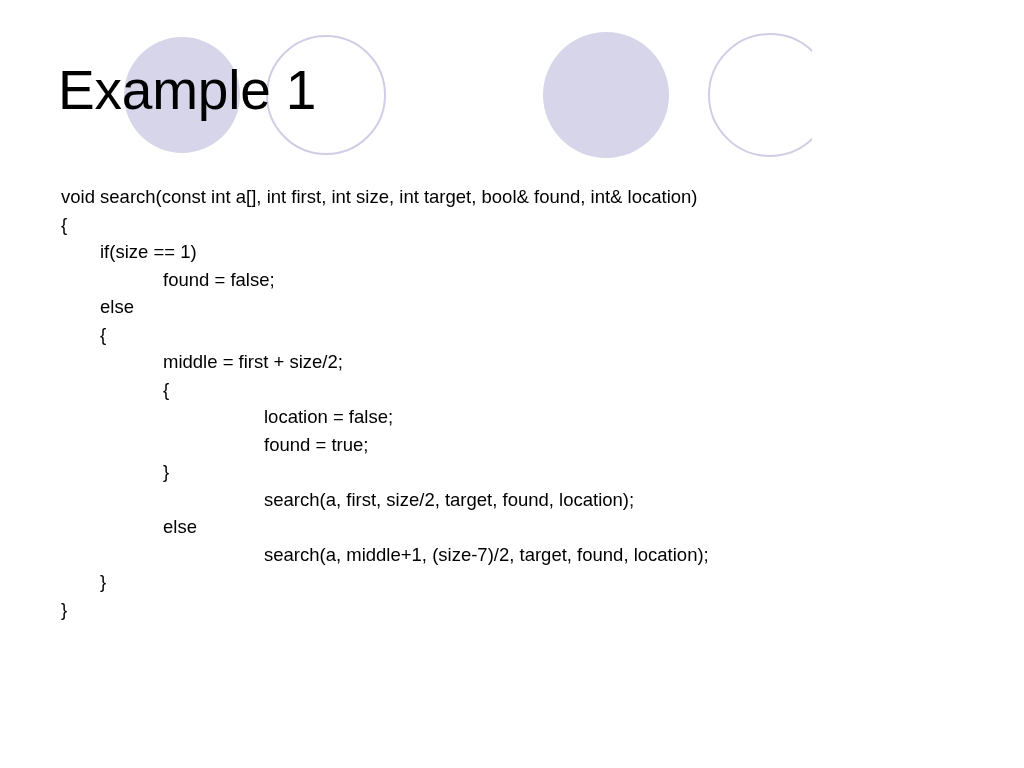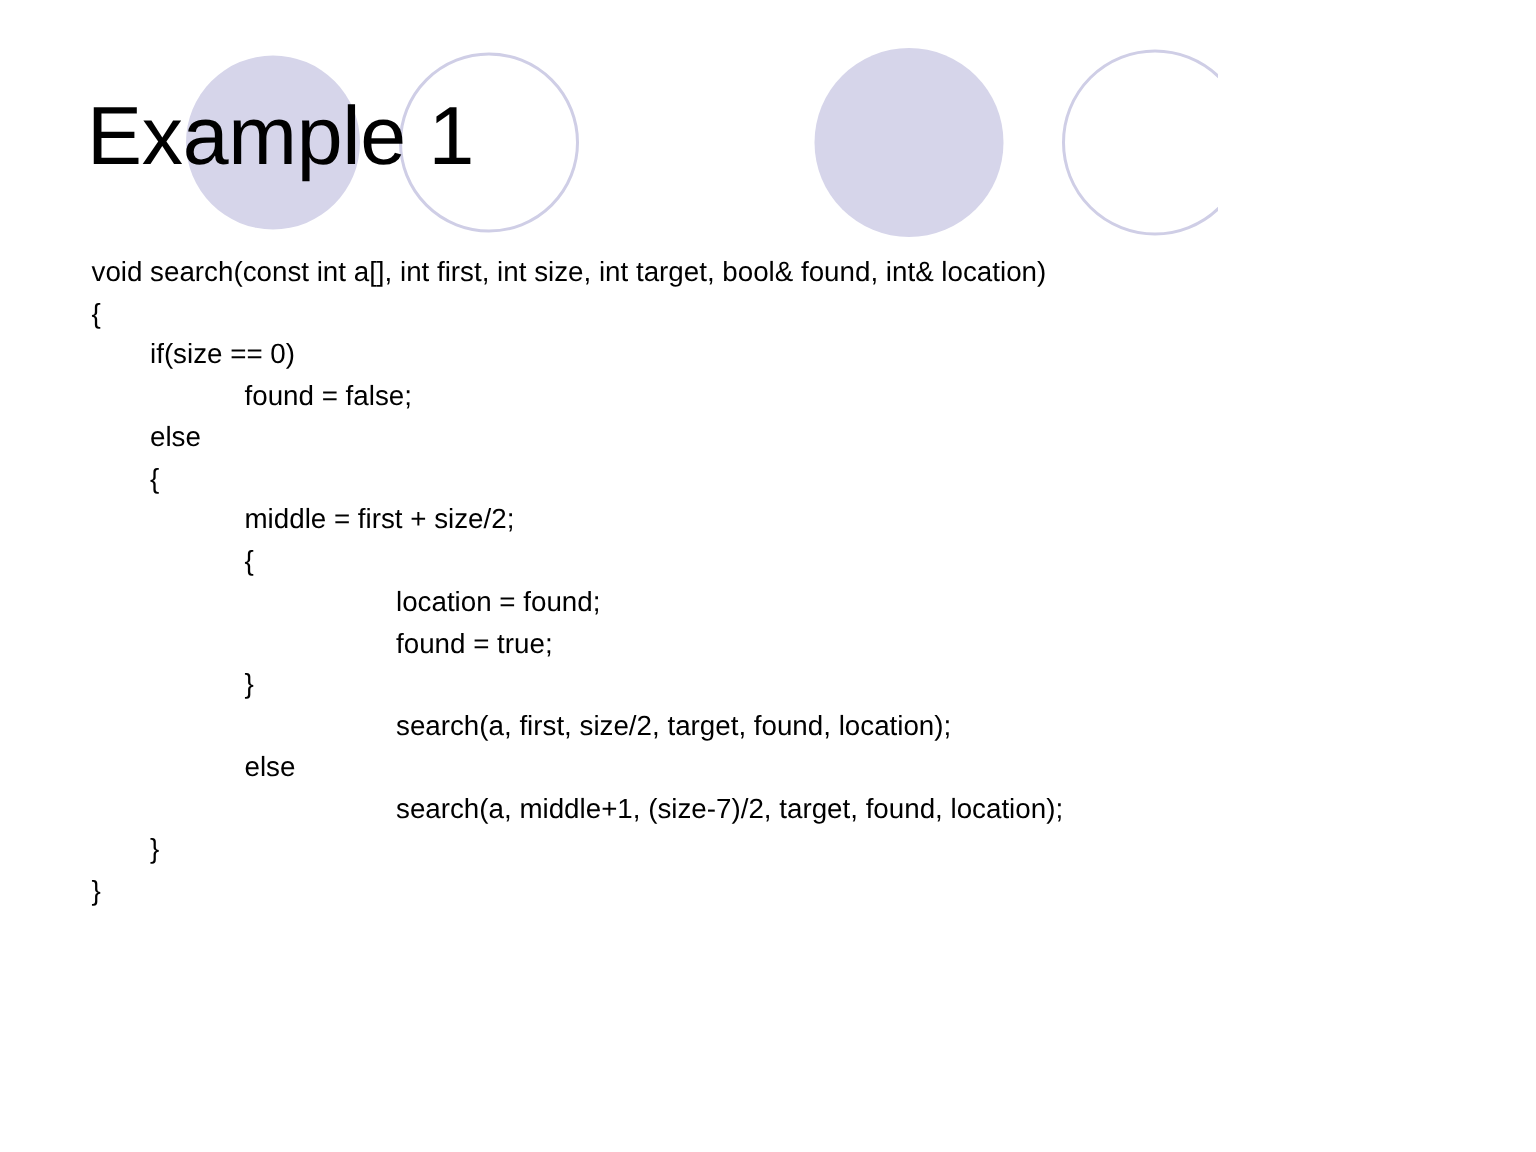--- a/index.html
+++ b/index.html
@@ -55,21 +55,21 @@
     color: #000000;
     letter-spacing: -0.2px;
     white-space: nowrap;
     z-index: 5;
   }
 
   
   #code-block {
     position: absolute;
     left: 61px;
-    top: 167px;
+    top: 183px;
     width: 930px;
     z-index: 4;
   }
   .code-line {
     font-family: "Liberation Sans", sans-serif;
     font-size: 18.5px;
     line-height: 27.5px;
     color: #000000;
     white-space: pre;
     height: 27.5px;
@@ -90,27 +90,27 @@
       <div class="deco-circle filled" style="left: 543px; top: 32px; width: 126px; height: 126px; background: rgb(214, 213, 234);"></div>
       <div class="deco-circle outlined" style="left: 708px; top: 33px; width: 124px; height: 124px; border-color: rgb(207, 206, 230);"></div>
       <div class="deco-circle filled" style="left: 850px; top: 34px; width: 122px; height: 122px; background: rgb(214, 213, 234);"></div>
     </div>
 
   <h1 id="slide-title">Example 1</h1>
 
   <div id="code-block">
       <div class="code-line ind-0">void search(const int a[], int first, int size, int target, bool&amp; found, int&amp; location)</div>
       <div class="code-line ind-0">{</div>
-      <div class="code-line ind-1">if(size == 0)</div>
+      <div class="code-line ind-1">if(size == 1)</div>
       <div class="code-line ind-2">found = false;</div>
       <div class="code-line ind-1">else</div>
       <div class="code-line ind-1">{</div>
       <div class="code-line ind-2">middle = first + size/2;</div>
       <div class="code-line ind-2">{</div>
-      <div class="code-line ind-3">location = found;</div>
+      <div class="code-line ind-3">location = false;</div>
       <div class="code-line ind-3">found = true;</div>
       <div class="code-line ind-2">}</div>
       <div class="code-line ind-3">search(a, first, size/2, target, found, location);</div>
       <div class="code-line ind-2">else</div>
       <div class="code-line ind-3">search(a, middle+1, (size-7)/2, target, found, location);</div>
       <div class="code-line ind-1">}</div>
       <div class="code-line ind-0">}</div>
     </div>
 
 </div>

